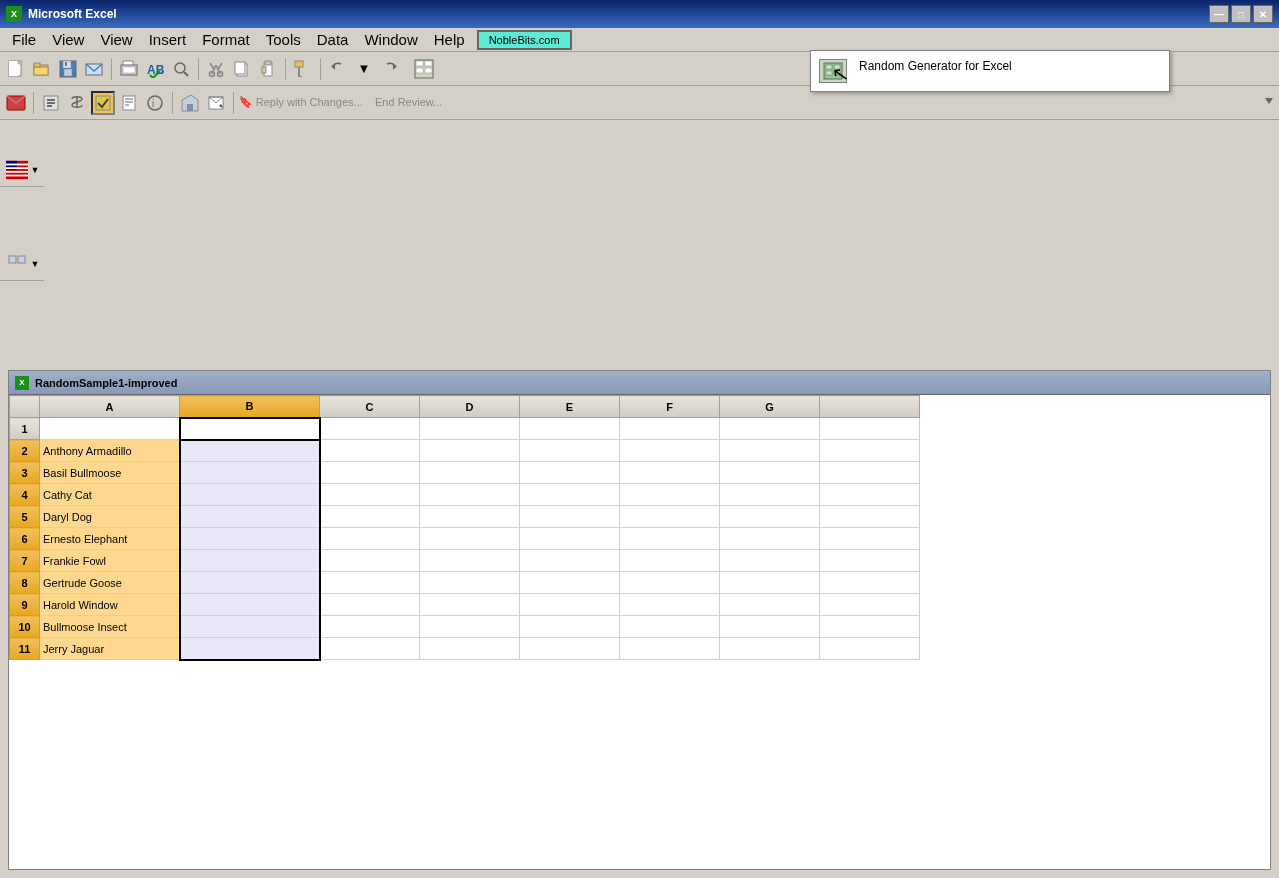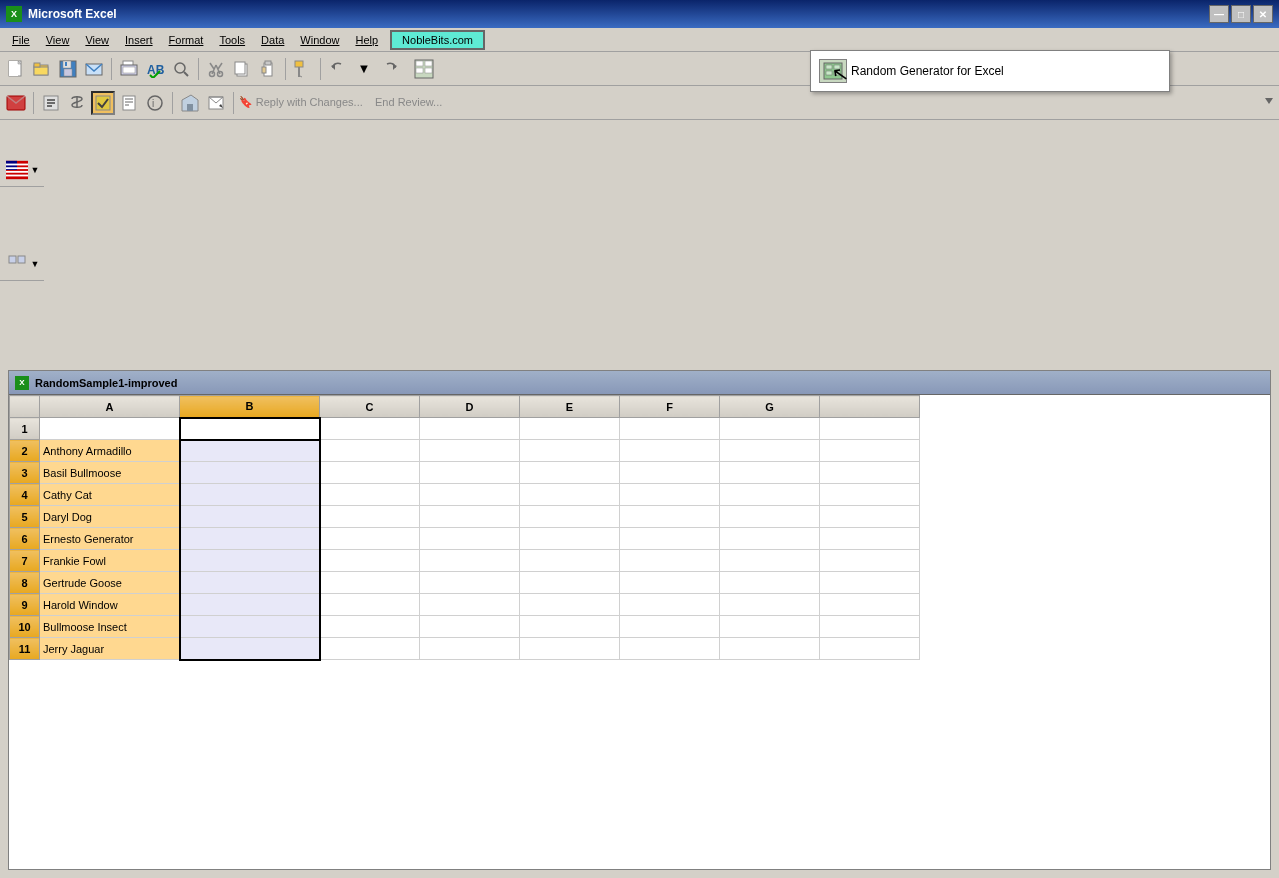--- a/index.html
+++ b/index.html
@@ -42,23 +42,22 @@
       height: 24px;
       display: flex;
       align-items: center;
       padding: 0 4px;
       border-bottom: 1px solid #a0a0a0;
       position: relative;
     }
     .menu-item {
       padding: 2px 8px;
       cursor: pointer;
-      font-size: 11px;
+      font-size: 15px;
       white-space: nowrap;
-      text-decoration: underline;
     }
 
     
     #noblebits-menu-item {
       background: #5eead4;
       border: 2px solid #666;
       padding: 2px 10px;
       font-size: 11px;
       cursor: pointer;
       margin-left: 4px;
@@ -69,25 +68,24 @@
       left: 810px;
       background: white;
       border: 1px solid #808080;
       box-shadow: 2px 2px 4px rgba(0,0,0,0.3);
       z-index: 200;
       min-width: 360px;
       padding: 4px 0;
     }
     #noblebits-dropdown-item {
       display: flex;
-      align-items: center;
       padding: 4px 8px;
       font-size: 12px;
       cursor: pointer;
-      gap: 4px;
+      gap: 12px;
     }
     .dropdown-icon {
       width: 28px; height: 24px;
       background: #c8d8c0;
       border: 1px solid #808080;
       display: flex; align-items: center; justify-content: center;
       font-size: 9px;
     }
 
     
@@ -633,21 +631,21 @@
             <td class="cell empty-cell"></td>
             <td class="cell empty-cell"></td>
             <td class="cell empty-cell"></td>
             <td class="cell empty-cell"></td>
             <td class="cell empty-cell"></td>
             <td class="cell empty-cell"></td>
           </tr>
 
           <tr>
             <td class="row-header selected-row">6</td>
-            <td class="cell name-cell">Ernesto Generator</td>
+            <td class="cell name-cell">Ernesto Elephant</td>
             <td class="cell b-col-selected-range"></td>
             <td class="cell empty-cell"></td>
             <td class="cell empty-cell"></td>
             <td class="cell empty-cell"></td>
             <td class="cell empty-cell"></td>
             <td class="cell empty-cell"></td>
             <td class="cell empty-cell"></td>
           </tr>
 
           <tr>

